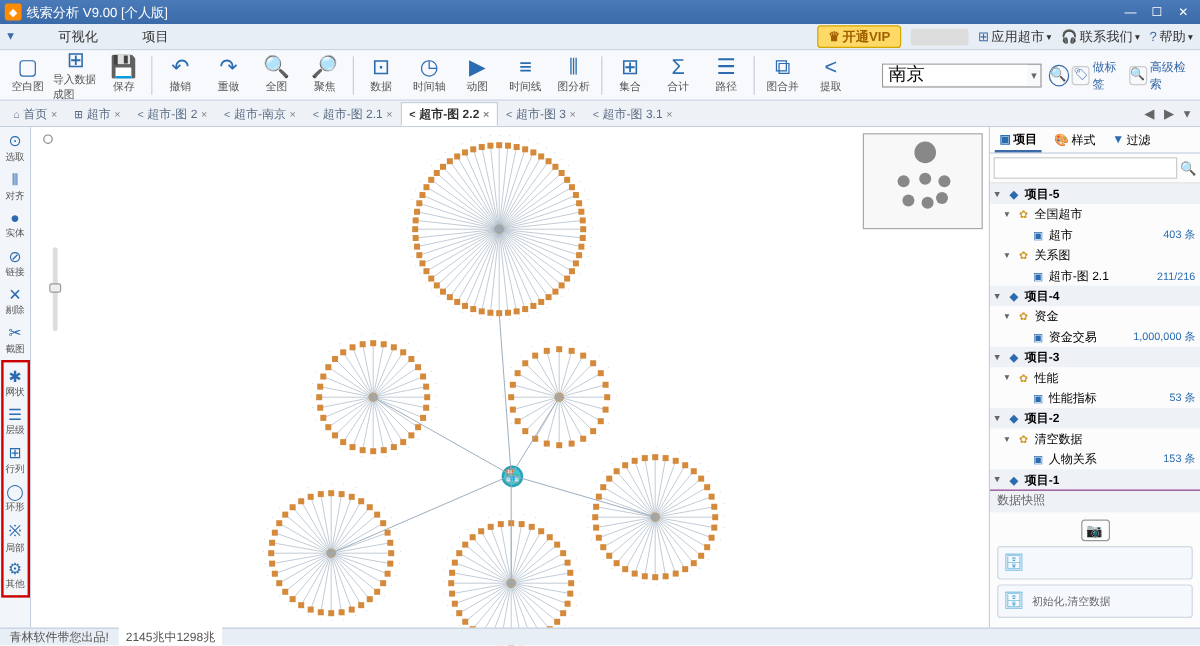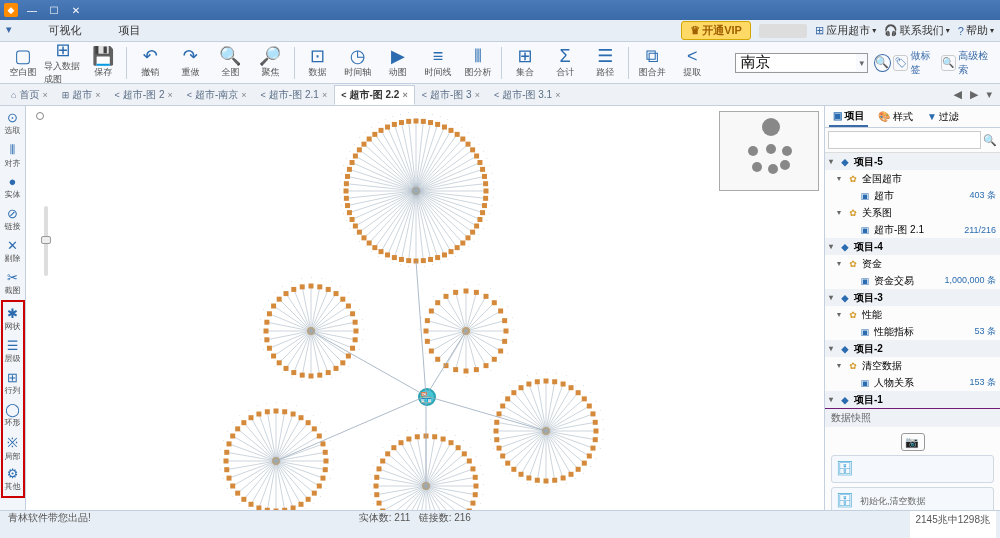--- a/index.html
+++ b/index.html
@@ -87,30 +87,31 @@
 .snap-header { height:18px; background:#eef2f7; padding:0 6px; font-size:10px; color:#666; line-height:18px; }
 .snap-body { padding:6px; display:flex; flex-direction:column; align-items:center; gap:4px; }
 .snap-cam { width:24px; height:18px; border:1px solid #999; border-radius:3px; display:flex; align-items:center; justify-content:center; color:#666; cursor:pointer; }
 .snap-item { width:100%; border:1px solid #d0d8e2; border-radius:3px; padding:4px; display:flex; align-items:center; gap:6px; background:#f5f8fc; }
 .snap-item .db-ico { width:18px; height:18px; color:#45a5d6; font-size:14px; }
 .snap-item .txt { flex:1; font-size:9px; }
 .snap-item .time { color:#3a6aa8; font-size:9px; }
 .snap-item .sub { color:#666; font-size:9px; }
 
 
-.statusbar { position:absolute; bottom:0; left:0; right:0; height:28px; background:#e8eef5; border-top:1px solid #c5d0de; display:flex; font-size:10px; color:#555; }
+.statusbar { position:absolute; bottom:0; left:0; right:0; height:15px; background:#e8eef5; border-top:1px solid #c5d0de; display:flex; align-items:center; font-size:10px; color:#555; }
 .statusbar .sl { padding:0 8px; }
 .statusbar .center { flex:1; text-align:left; padding-left:260px; }
 .statusbar .mem { background:#ffffff; padding:2px 6px; margin-right:4px; }
 </style>
 </head>
 <body>
 
 <div class="titlebar">
   <span class="icon">◆</span>
+  <span class="title">线索分析 V9.00 [个人版]</span>
   <div class="win-btns">
     <div>—</div>
     <div>☐</div>
     <div>✕</div>
   </div>
 </div>
 
 <div class="headerbar">
   <div class="left">
     <span style="color:#3a6aa8;">▾</span>
@@ -1175,18 +1176,14 @@
               <div class="sub">初始化,清空数据</div>
             </div>
         </div>
       </div>
     </div>
   </div>
 </div>
 
 <div class="statusbar">
   <span class="sl">青林软件带您出品!</span>
-  <span class="center">
-    <span>实体数: 211</span>&nbsp;&nbsp;
-    <span>链接数: 216</span>
-  </span>
   <span class="mem">2145兆中1298兆</span>
 </div>
 
 </body></html>

